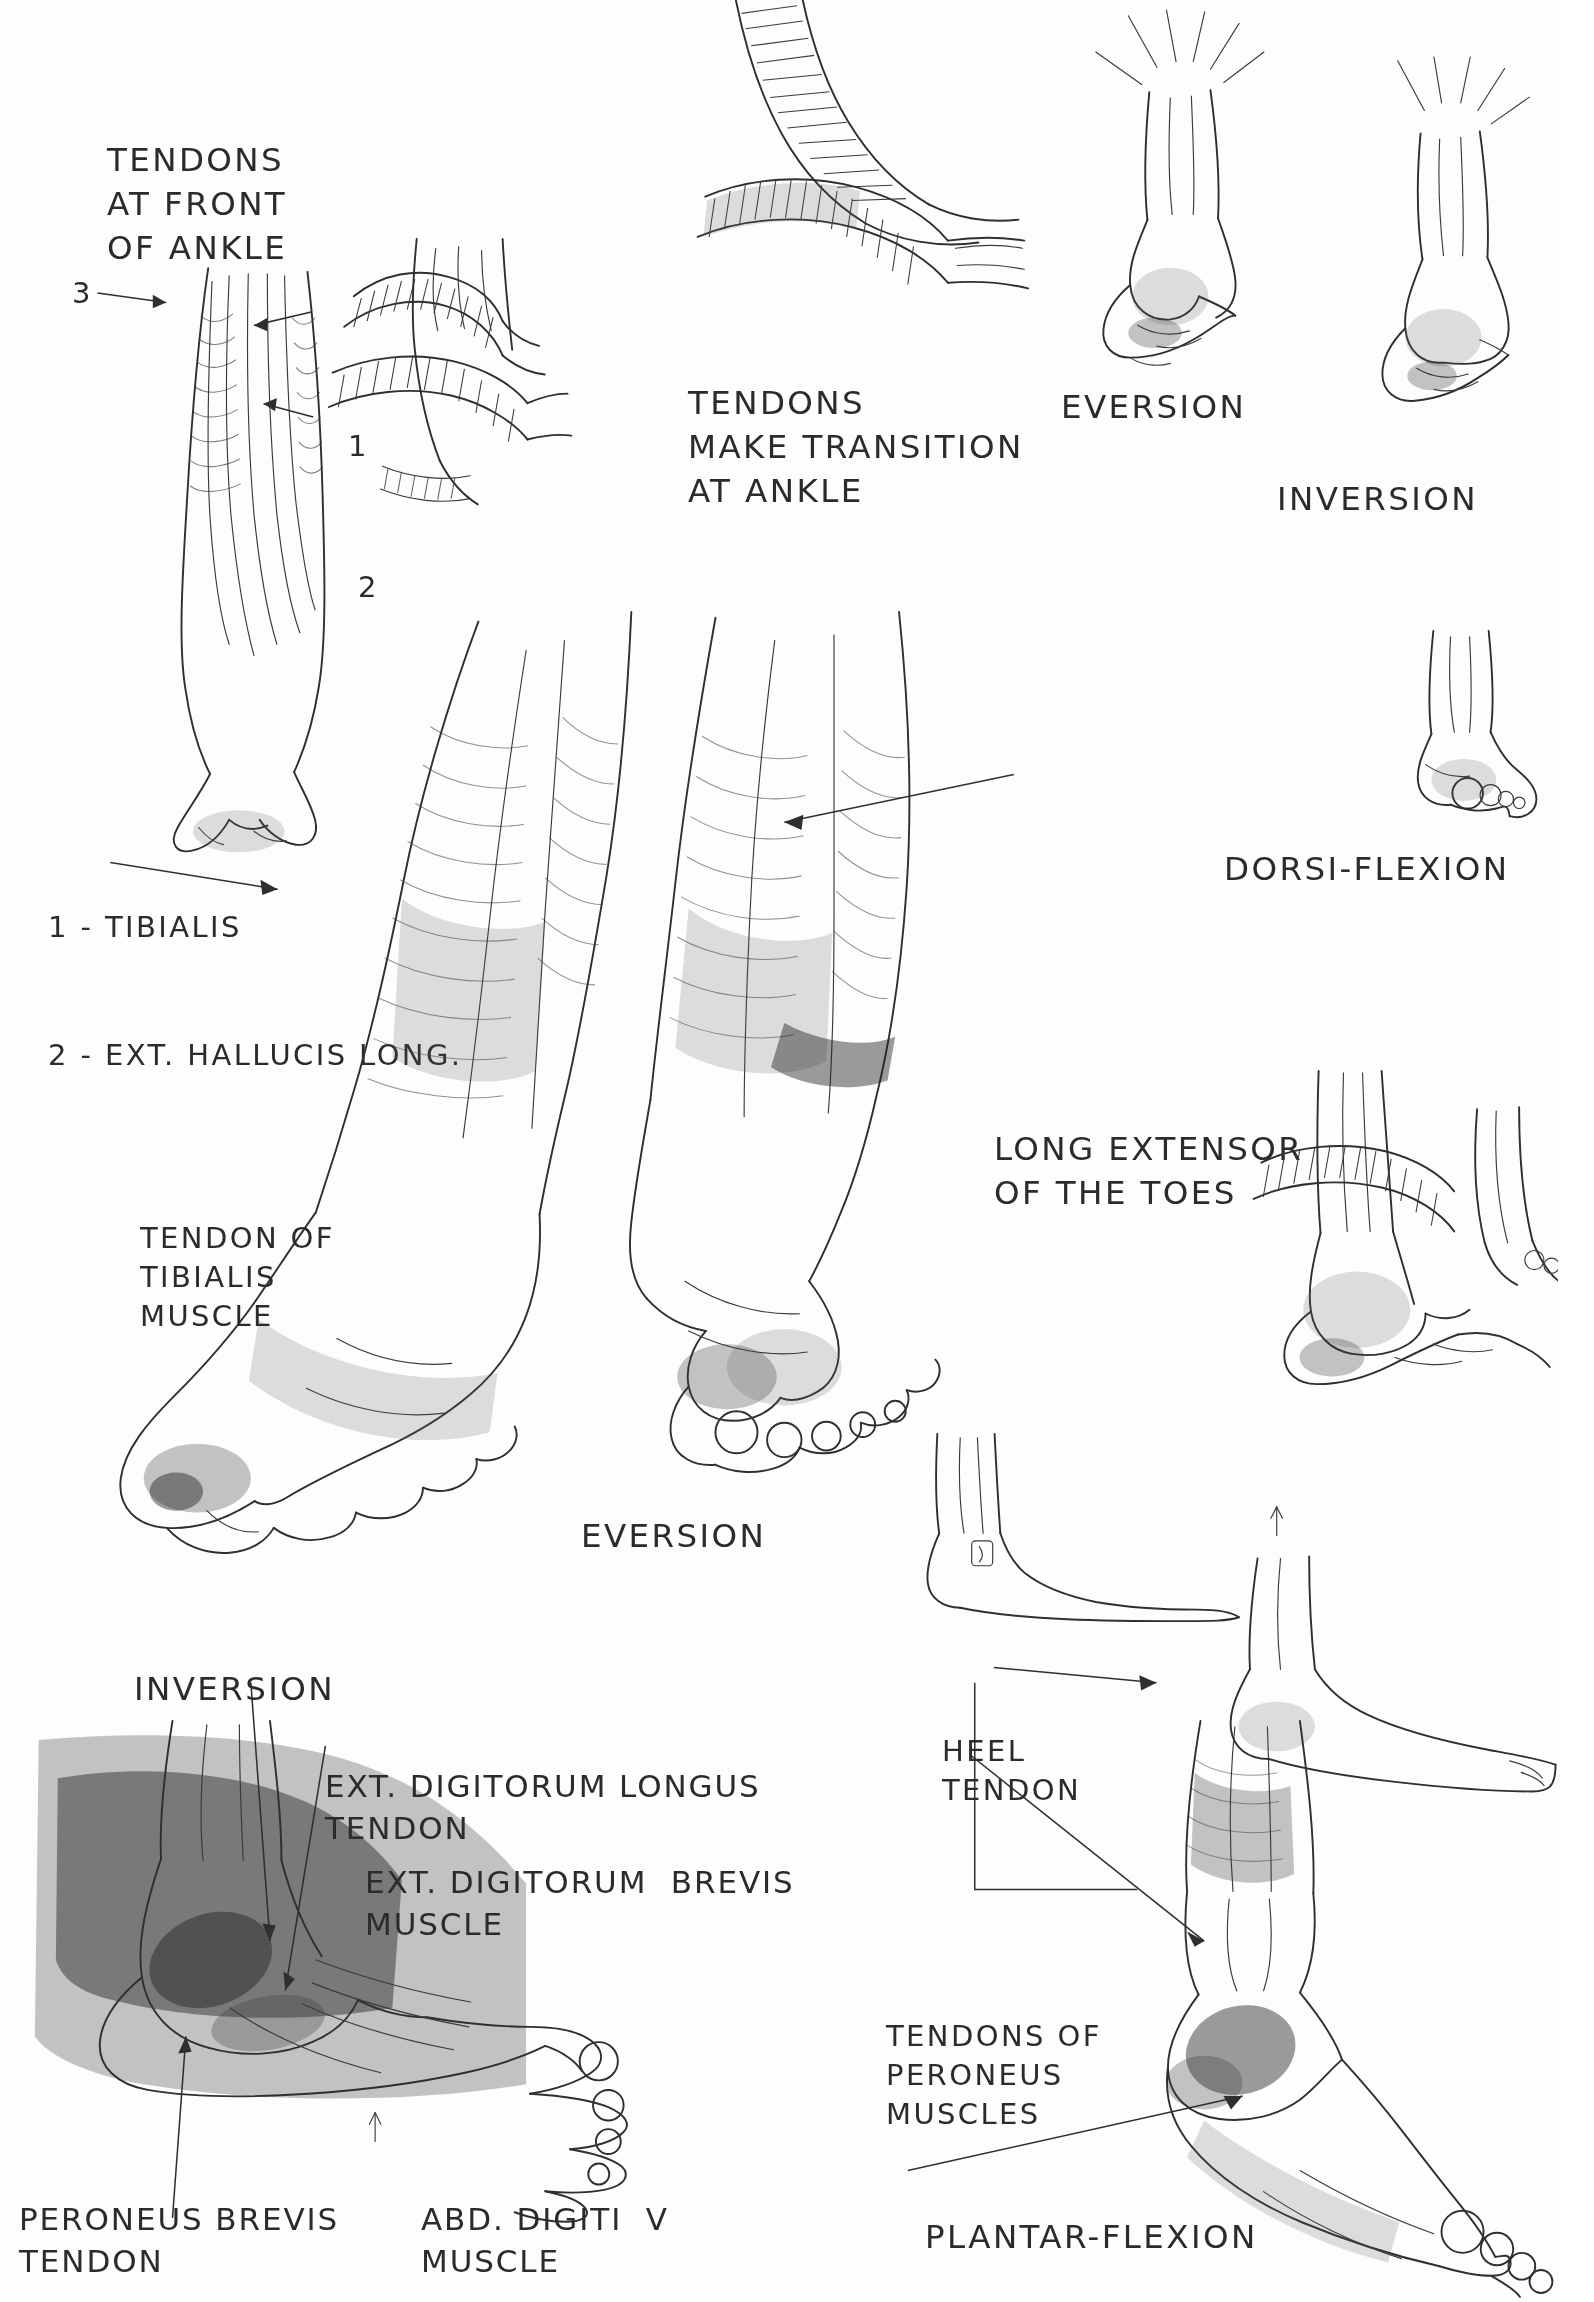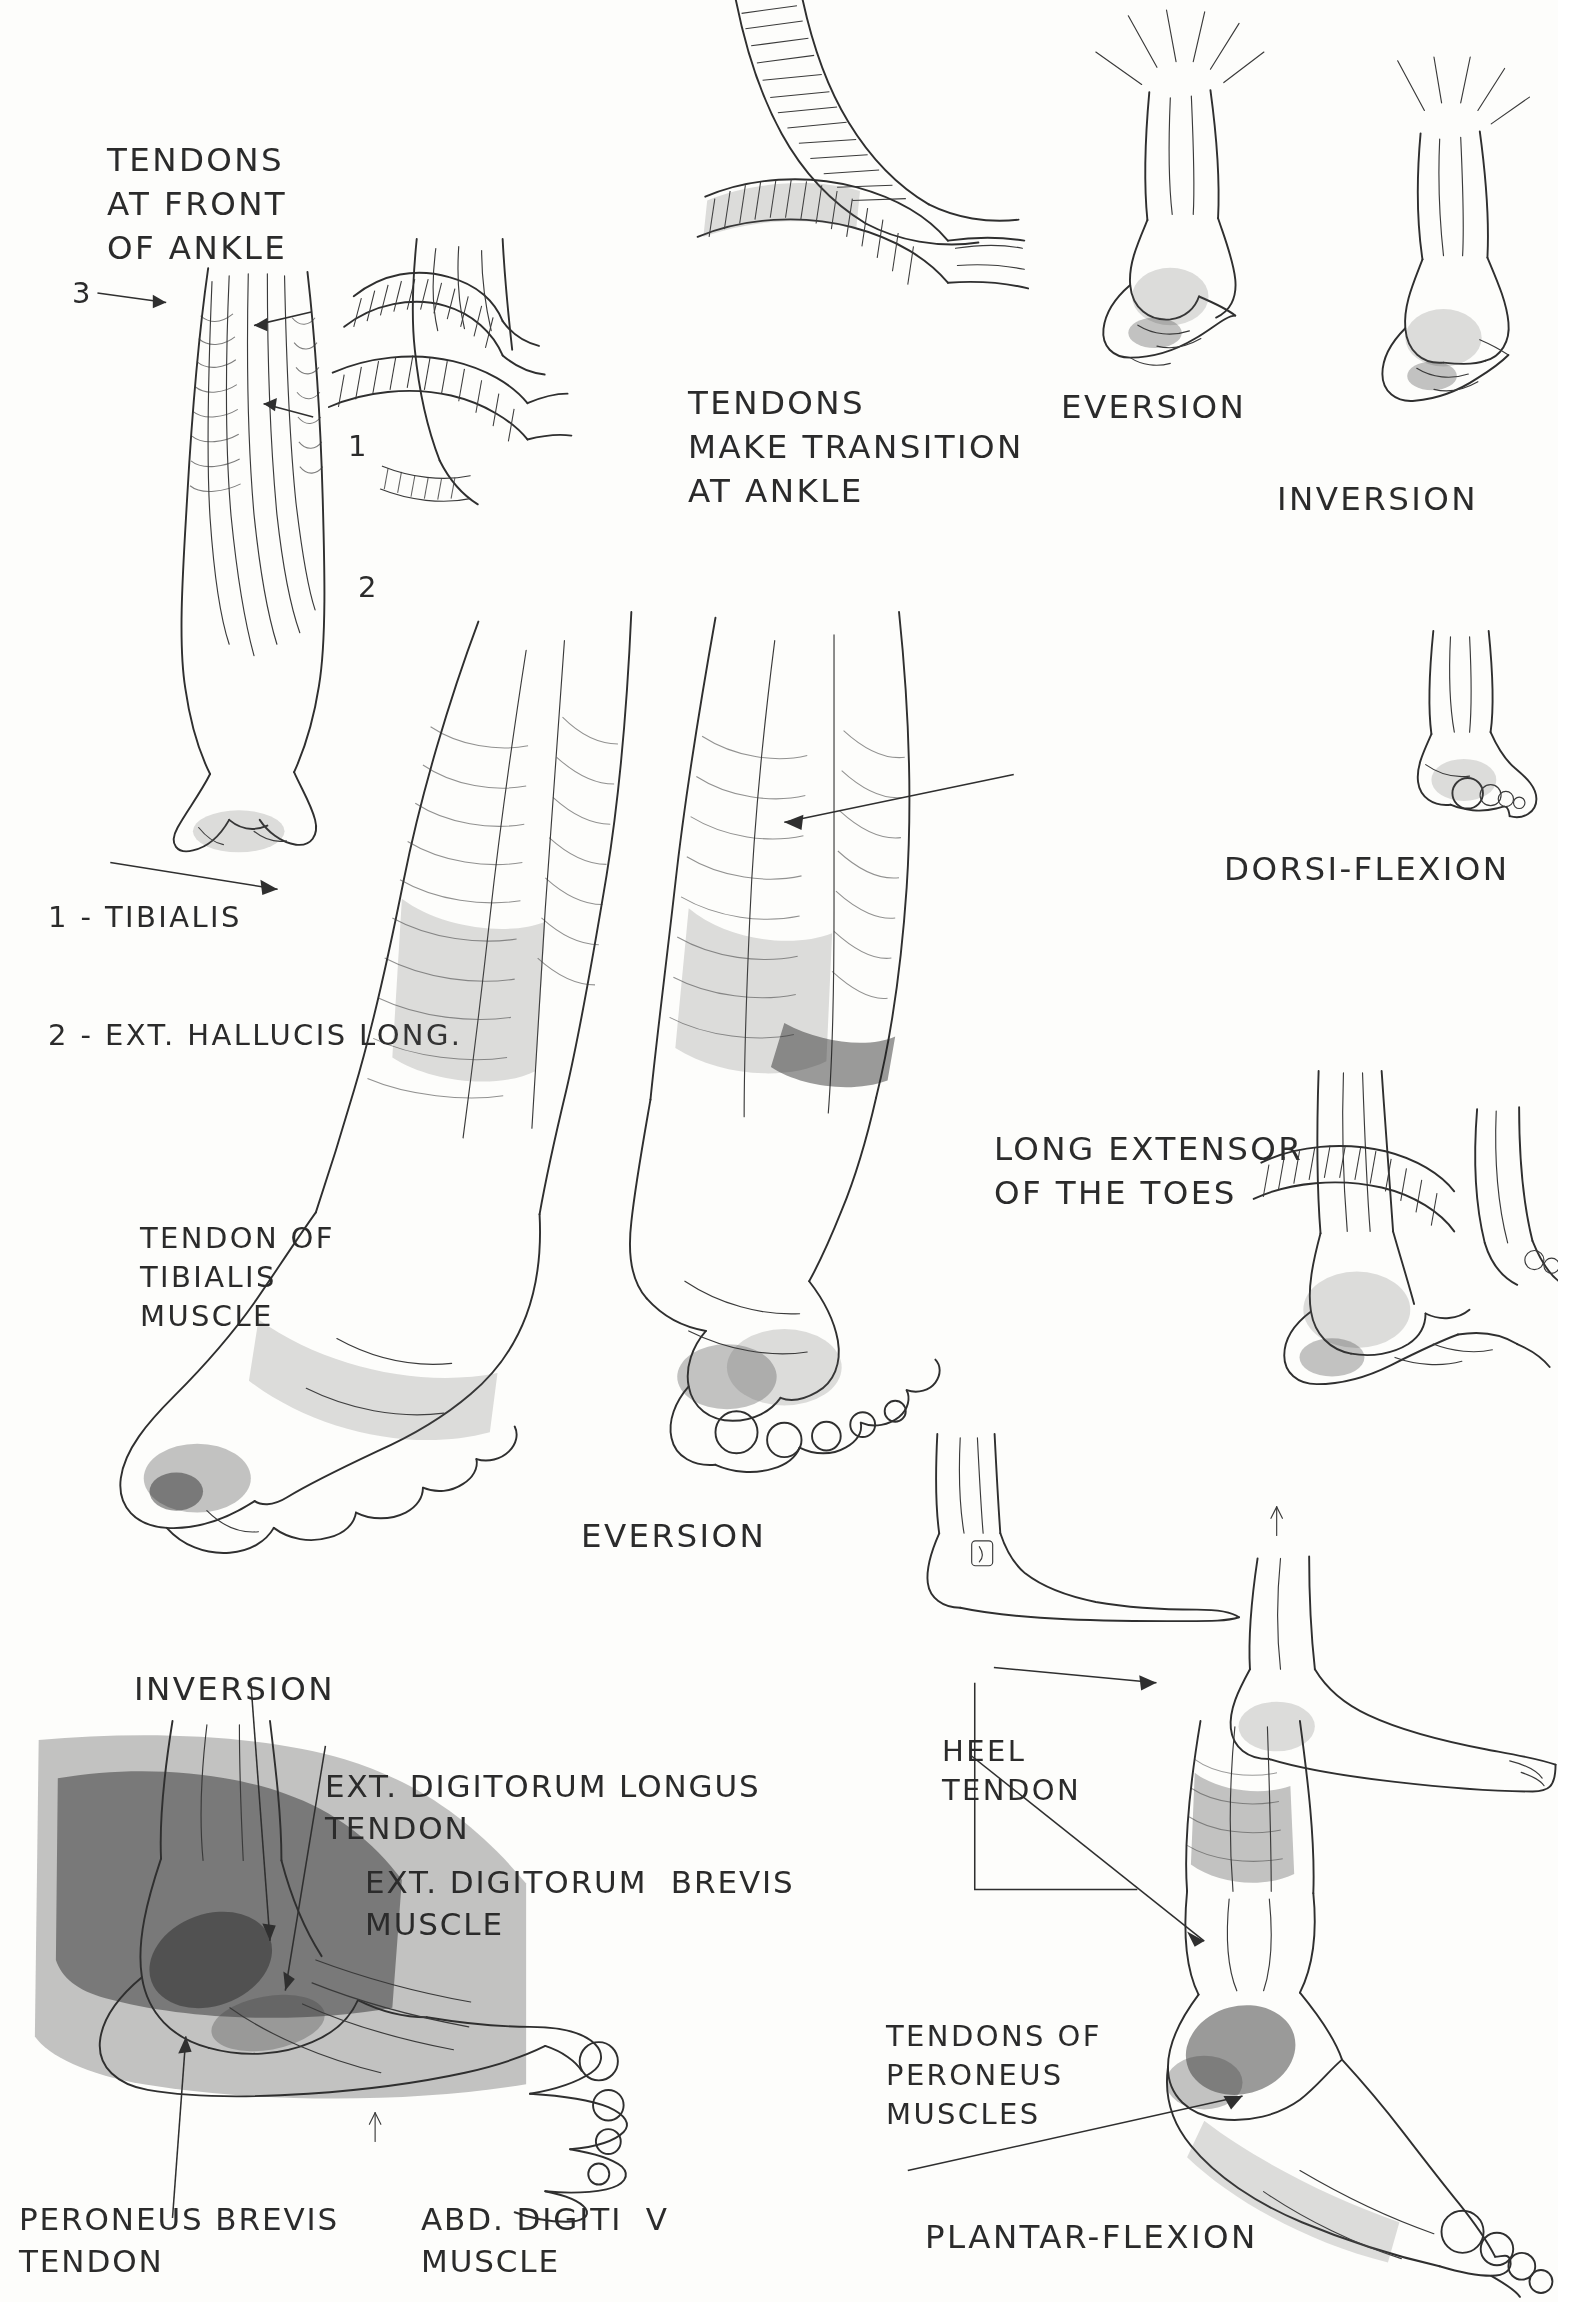--- a/index.html
+++ b/index.html
@@ -23,21 +23,21 @@
     letter-spacing: 2.4px;
     line-height: 1.35;
     white-space: pre;
     transform-origin: left top;
     text-transform: uppercase;
     font-weight: 500;
   }
   .lbl.sm { font-size: 31px; letter-spacing: 1.9px; }
   .lbl.md { font-size: 29px; }
   .lbl.lg { font-size: 32.5px; }
-  .legend .lrow { display: block; }
+  .legend .lrow { display: block; margin-top: 10px; }
 
   
   .fig {
     position: absolute;
   }
   .fig svg { display: block; overflow: visible; }
 
   
   .stk { fill: none; stroke: #2f2f2f; stroke-width: 2; stroke-linecap: round; stroke-linejoin: round; }
   .stk-thin { fill: none; stroke: #3a3a3a; stroke-width: 1.2; stroke-linecap: round; }

